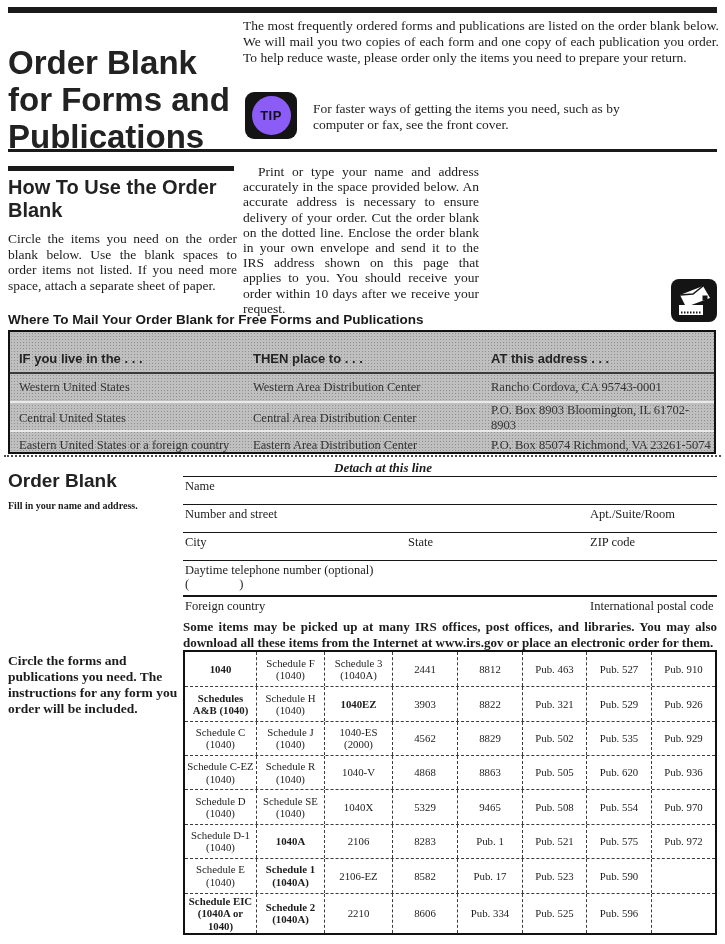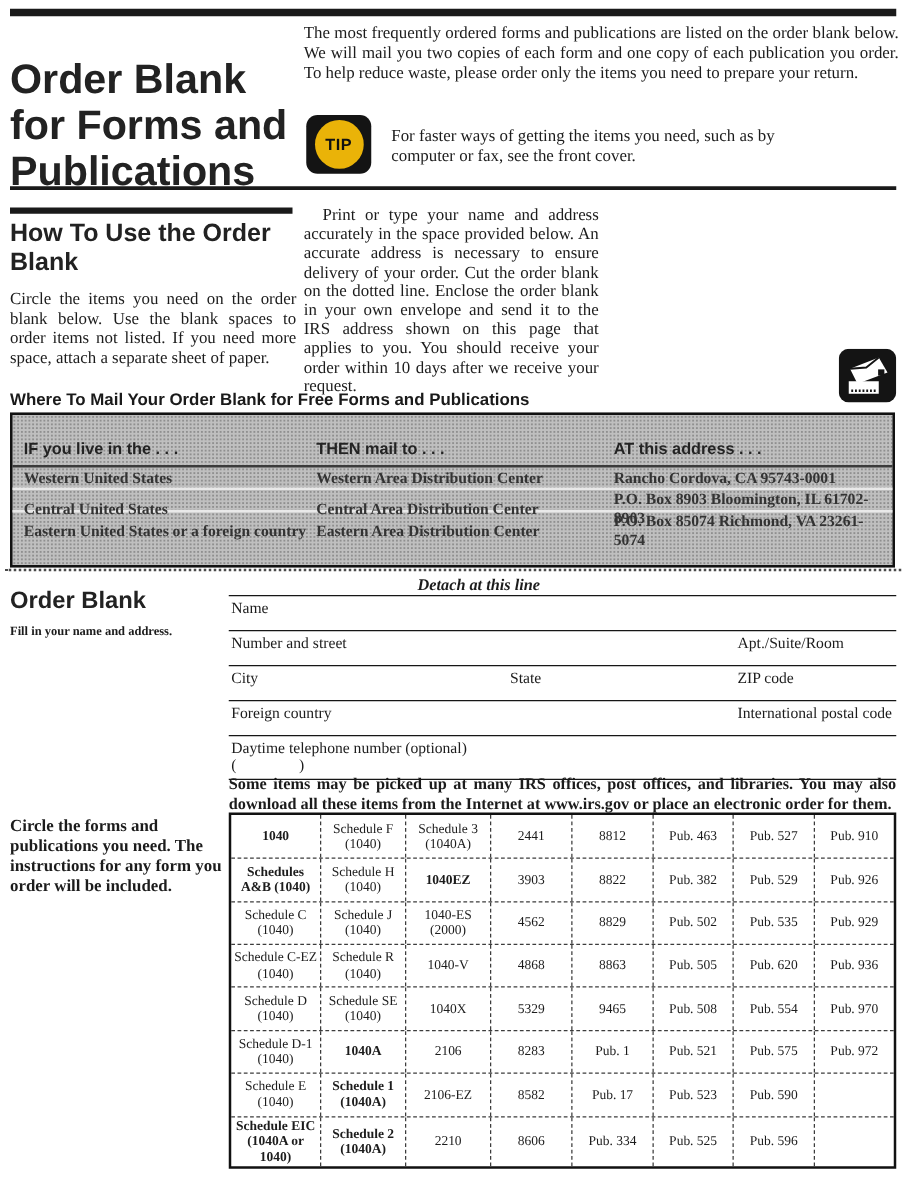--- a/index.html
+++ b/index.html
@@ -9,21 +9,21 @@
     margin:0 auto;
   }
   .topbar{position:absolute;left:8px;top:7px;width:709px;height:6px;background:#1a1a1a;}
   .title{position:absolute;left:8px;top:44px;margin:0;
     font-family:"Liberation Sans",sans-serif;font-weight:bold;font-size:33px;line-height:37px;color:#222;}
   .intro{position:absolute;left:243px;top:18px;width:476px;margin:0;
     font-size:13.5px;line-height:15.8px;text-align:justify;}
   .tip-row{position:absolute;left:245px;top:92px;width:430px;display:flex;gap:16px;}
   .tip-icon{width:52px;height:47px;background:#141414;border-radius:9px;
     display:flex;align-items:center;justify-content:center;flex:0 0 auto;}
-  .tip-inner{width:39px;height:39px;background:#eab308;border-radius:50%;
+  .tip-inner{width:39px;height:39px;background:#8b5cf6;border-radius:50%;
     display:flex;align-items:center;justify-content:center;
     font-family:"Liberation Sans",sans-serif;font-weight:bold;font-size:13px;letter-spacing:.5px;color:#111;}
   .tip-text{margin:0;padding-top:9px;width:360px;font-size:13.5px;line-height:16px;}
   .rule-full{position:absolute;left:8px;top:149px;width:709px;height:3px;background:#1a1a1a;}
   .howto-bar{position:absolute;left:8px;top:166px;width:226px;height:5px;background:#1a1a1a;}
   .howto-heading{position:absolute;left:8px;top:176px;width:232px;margin:0;
     font-family:"Liberation Sans",sans-serif;font-weight:bold;font-size:20px;line-height:23px;color:#222;}
   .howto-body{position:absolute;left:8px;top:231px;width:229px;margin:0;
     font-size:13.5px;line-height:15.6px;text-align:justify;}
   .print-body{position:absolute;left:243px;top:164px;width:236px;margin:0;
@@ -35,21 +35,21 @@
     position:absolute;left:8px;top:330px;width:708px;height:124px;box-sizing:border-box;
     border:2px solid #111;
     background-color:#bfbfbf;
     background-image:radial-gradient(#8f8f8f 0.8px, rgba(0,0,0,0) 0.8px);
     background-size:3px 3px;
   }
   .mail-header{display:grid;grid-template-columns:234px 238px auto;align-items:end;
     height:34px;padding:0 0 6px 9px;border-bottom:2px solid #3a3a3a;
     font-family:"Liberation Sans",sans-serif;font-weight:bold;font-size:13px;color:#232323;}
   .mail-row{display:grid;grid-template-columns:234px 238px auto;align-items:center;
-    height:16px;padding-left:9px;font-size:12.5px;color:#333;font-weight:bold;}
+    height:27px;padding-left:9px;font-size:12.5px;color:#333;}
   .mail-row + .mail-row{border-top:2px solid #e9e9e9;}
   #mail-rows .mail-row:first-child{border-top:0;}
   .perforation{position:absolute;left:4px;top:455px;width:717px;border-top:2px dotted #4a4a4a;}
   .detach{position:absolute;left:183px;top:460px;width:400px;text-align:center;
     font-style:italic;font-weight:bold;font-size:13px;}
   .ob-heading{position:absolute;left:8px;top:470px;margin:0;
     font-family:"Liberation Sans",sans-serif;font-weight:bold;font-size:19px;color:#222;}
   .fill-note{position:absolute;left:8px;top:498px;width:160px;margin:0;
     font-weight:bold;font-size:10px;line-height:16px;}
   .form-area{position:absolute;left:183px;top:476px;width:534px;}
@@ -109,21 +109,21 @@
       <rect x="8" y="26" width="24" height="10" fill="#ffffff"></rect>
       <line x1="10" y1="33.5" x2="30" y2="33.5" stroke="#141414" stroke-width="2" stroke-dasharray="1.5,1.5"></line>
     </svg>
   </div>
 
   <h3 class="wtm-heading">Where To Mail Your Order Blank for Free Forms and Publications</h3>
 
   <div class="mail-table">
     <div class="mail-header" id="mail-header">
         <div>IF you live in the . . .</div>
-        <div>THEN mail to . . .</div>
+        <div>THEN place to . . .</div>
         <div>AT this address . . .</div>
       </div>
     <div id="mail-rows">
         <div class="mail-row">
           <div>Western United States</div>
           <div>Western Area Distribution Center</div>
           <div>Rancho Cordova, CA 95743-0001</div>
         </div>
         <div class="mail-row">
           <div>Central United States</div>
@@ -150,27 +150,27 @@
     </div>
     <div class="f-row">
       <span class="f-label">Number and street</span>
       <span class="f-label at407">Apt./Suite/Room</span>
     </div>
     <div class="f-row">
       <span class="f-label">City</span>
       <span class="f-label at225">State</span>
       <span class="f-label at407">ZIP code</span>
     </div>
-    <div class="f-row">
-      <span class="f-label">Foreign country</span>
-      <span class="f-label at407">International postal code</span>
-    </div>
     <div class="f-row phone">
       <span class="f-label">Daytime telephone number (optional)</span>
       <span class="f-paren">(                )</span>
+    </div>
+    <div class="f-row">
+      <span class="f-label">Foreign country</span>
+      <span class="f-label at407">International postal code</span>
     </div>
   </div>
 
   <p class="pickup">Some items may be picked up at many IRS offices, post offices, and libraries. You may also download all these items from the Internet at www.irs.gov or place an electronic order for them.</p>
   <p class="circle-note">Circle the forms and publications you need. The instructions for any form you order will be included.</p>
 
   <div class="order-table" id="order-table">
       <div class="ot-row">
         <div class="ot-cell bold">1040</div>
         <div class="ot-cell">Schedule F (1040)</div>
@@ -180,21 +180,21 @@
         <div class="ot-cell">Pub. 463</div>
         <div class="ot-cell">Pub. 527</div>
         <div class="ot-cell">Pub. 910</div>
       </div>
       <div class="ot-row">
         <div class="ot-cell bold">Schedules A&amp;B (1040)</div>
         <div class="ot-cell">Schedule H (1040)</div>
         <div class="ot-cell bold">1040EZ</div>
         <div class="ot-cell">3903</div>
         <div class="ot-cell">8822</div>
-        <div class="ot-cell">Pub. 382</div>
+        <div class="ot-cell">Pub. 321</div>
         <div class="ot-cell">Pub. 529</div>
         <div class="ot-cell">Pub. 926</div>
       </div>
       <div class="ot-row">
         <div class="ot-cell">Schedule C (1040)</div>
         <div class="ot-cell">Schedule J (1040)</div>
         <div class="ot-cell">1040-ES (2000)</div>
         <div class="ot-cell">4562</div>
         <div class="ot-cell">8829</div>
         <div class="ot-cell">Pub. 502</div>

